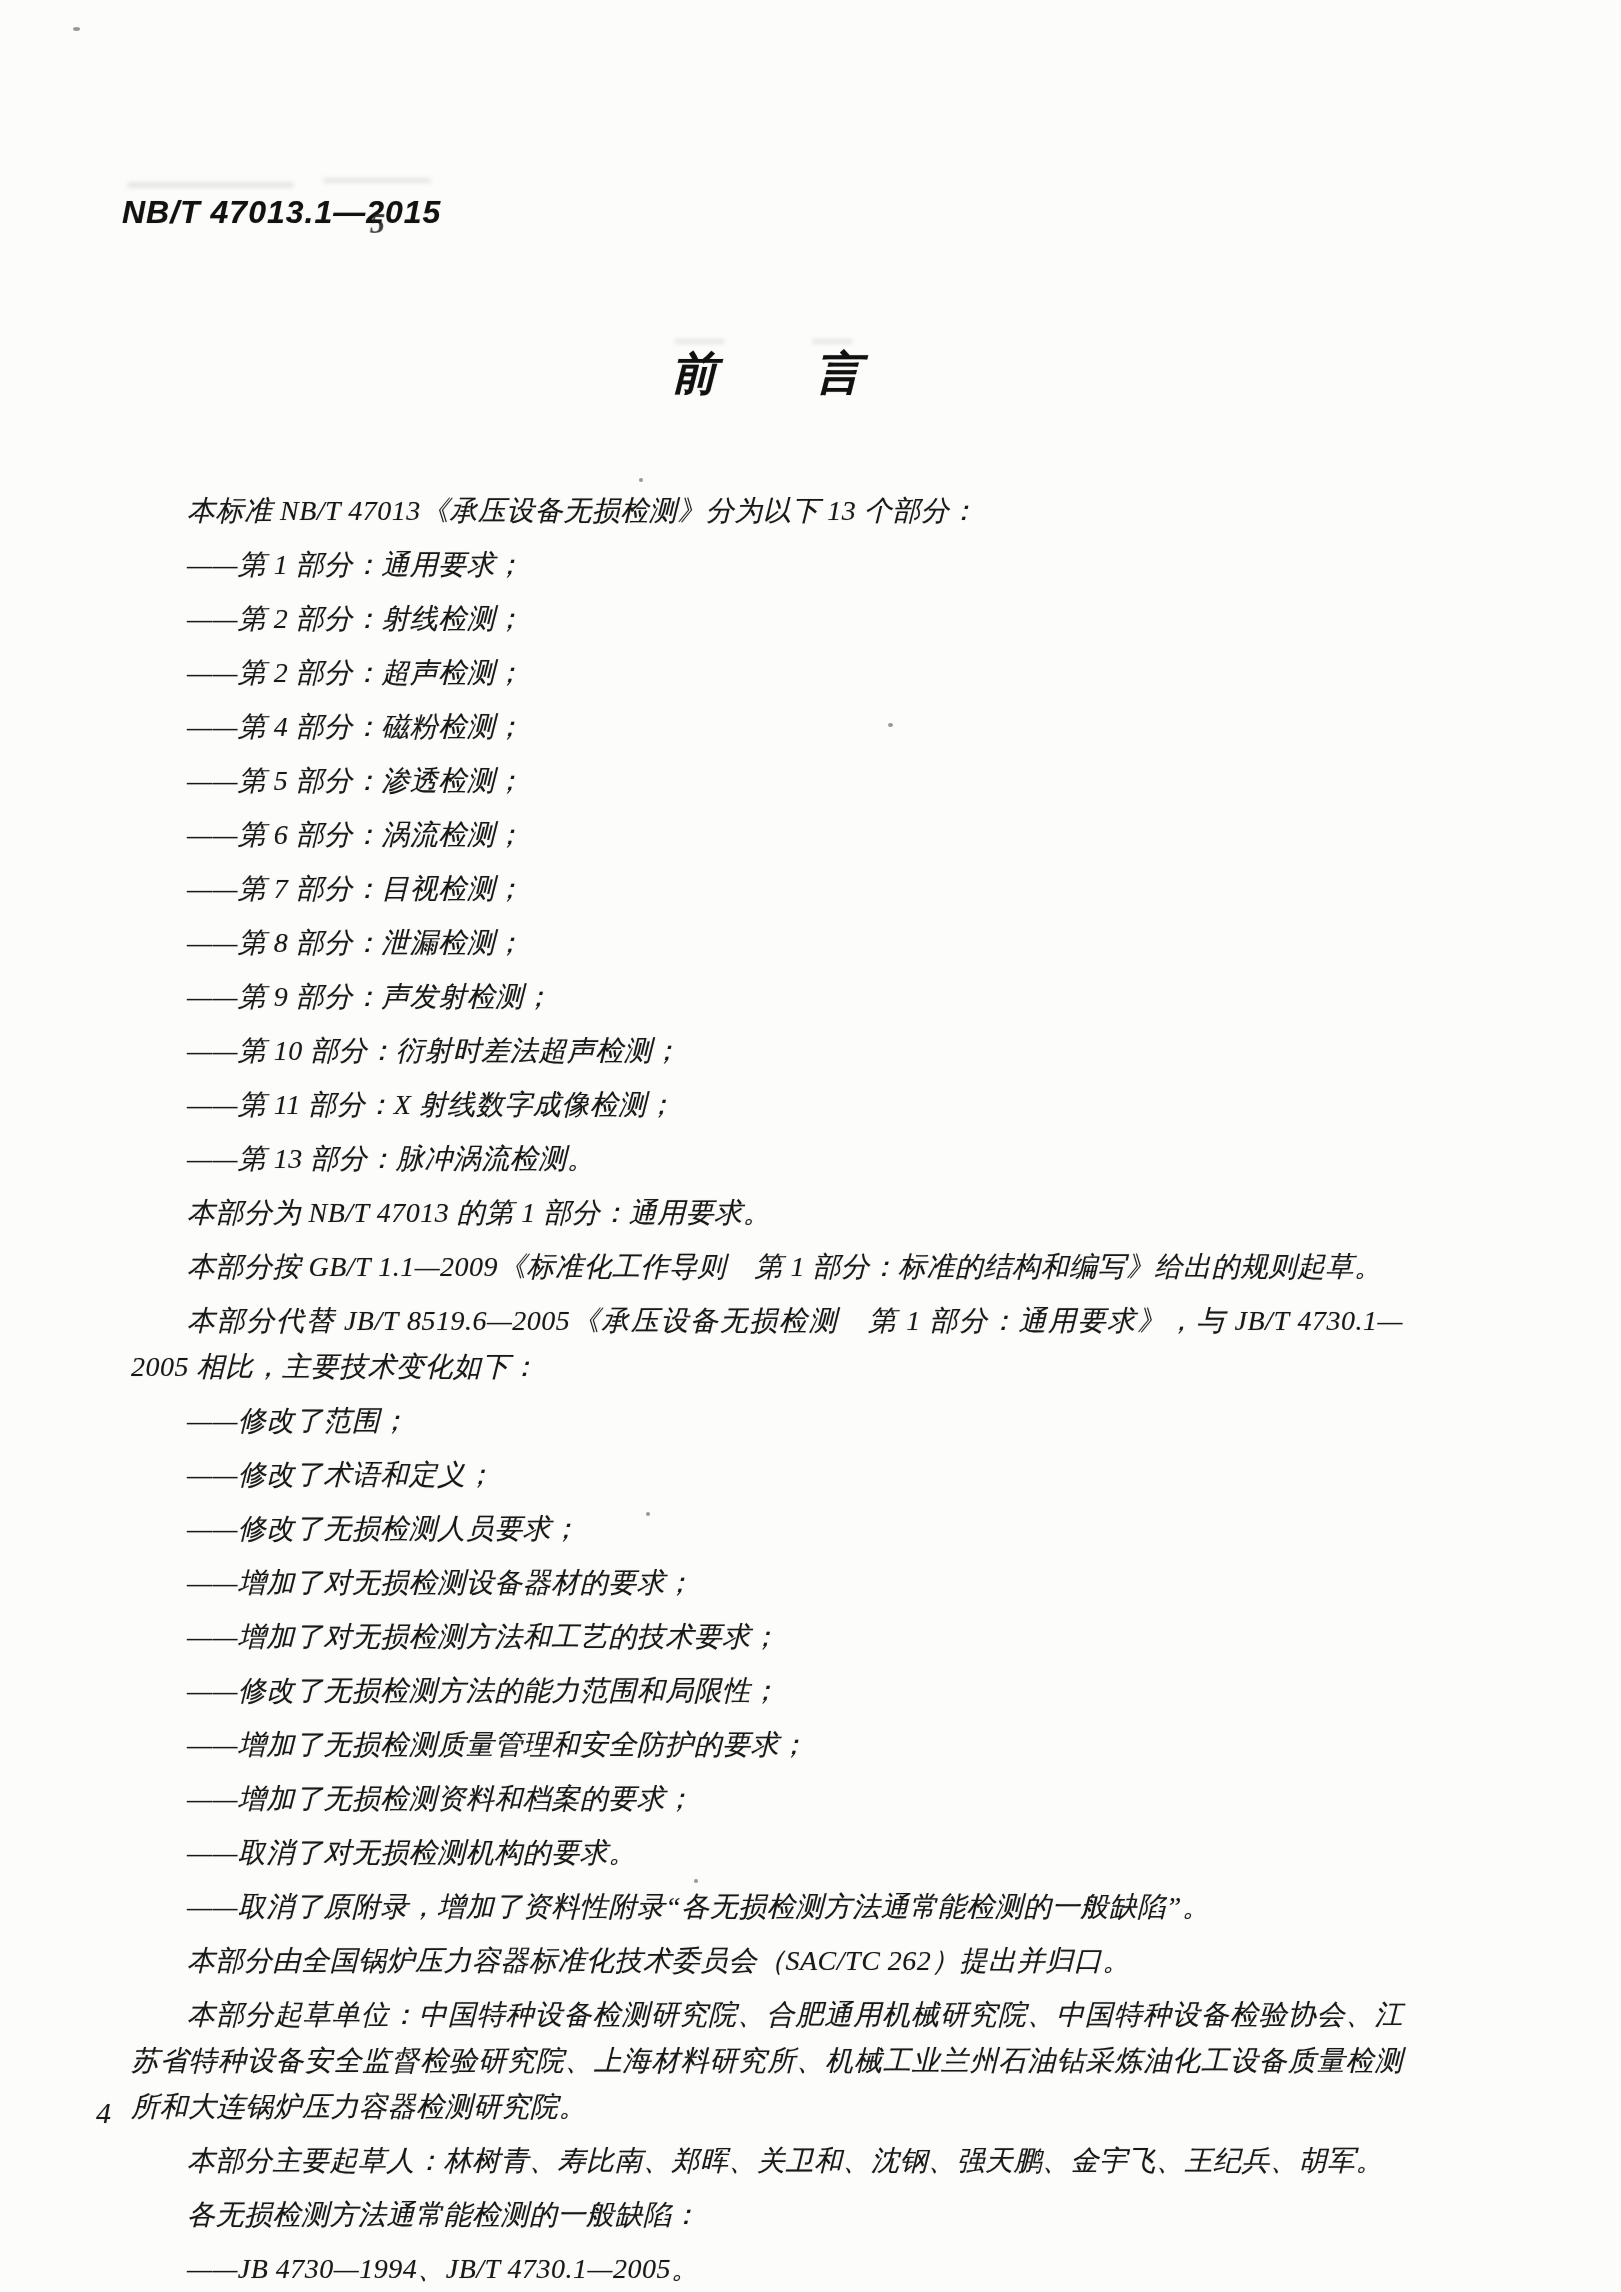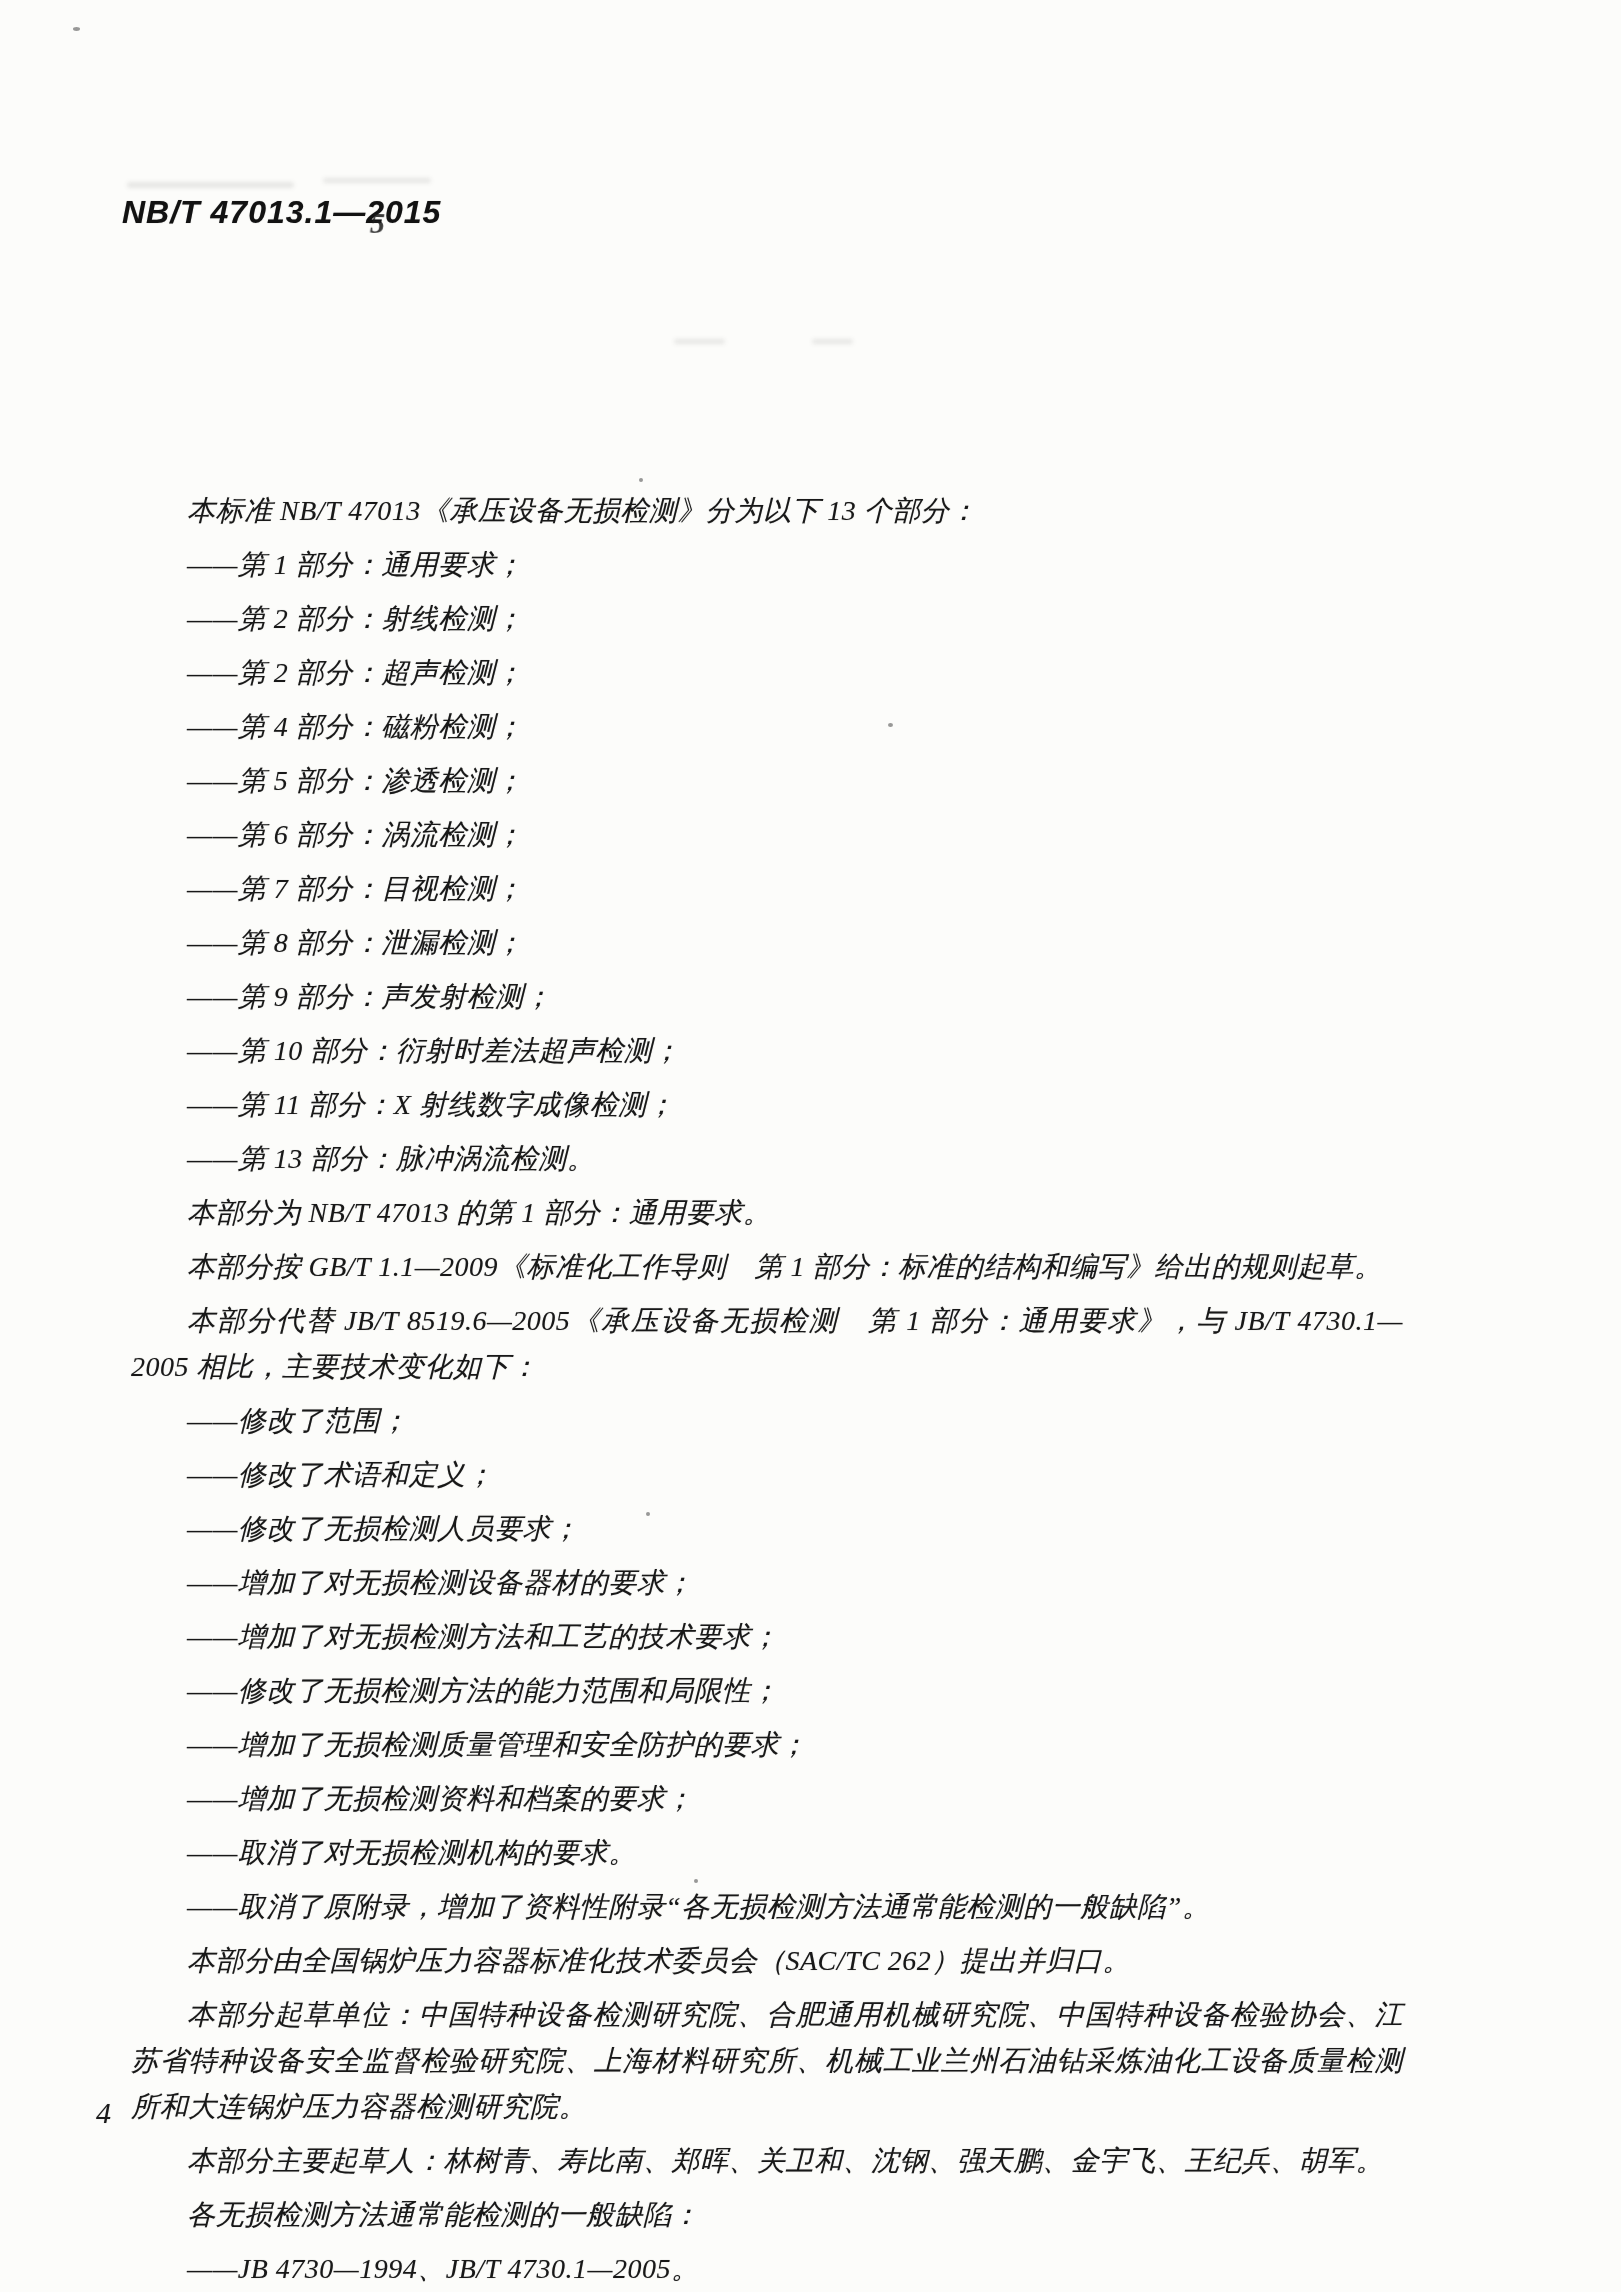--- a/index.html
+++ b/index.html
@@ -82,20 +82,21 @@
     filter: blur(0.5px);
   }
 </style>
 </head>
 <body>
 
 <div class="page">
 
   <div class="header-code">NB/T 47013.1—2015</div>
 
+  <div class="doc-title">前　　言</div>
 
   <div class="body-text">
       <div class="para">本标准 NB/T 47013《承压设备无损检测》分为以下 13 个部分：</div>
       <div class="para">——第 1 部分：通用要求；</div>
       <div class="para">——第 2 部分：射线检测；</div>
       <div class="para">——第 2 部分：超声检测；</div>
       <div class="para">——第 4 部分：磁粉检测；</div>
       <div class="para">——第 5 部分：渗透检测；</div>
       <div class="para">——第 6 部分：涡流检测；</div>
       <div class="para">——第 7 部分：目视检测；</div>

